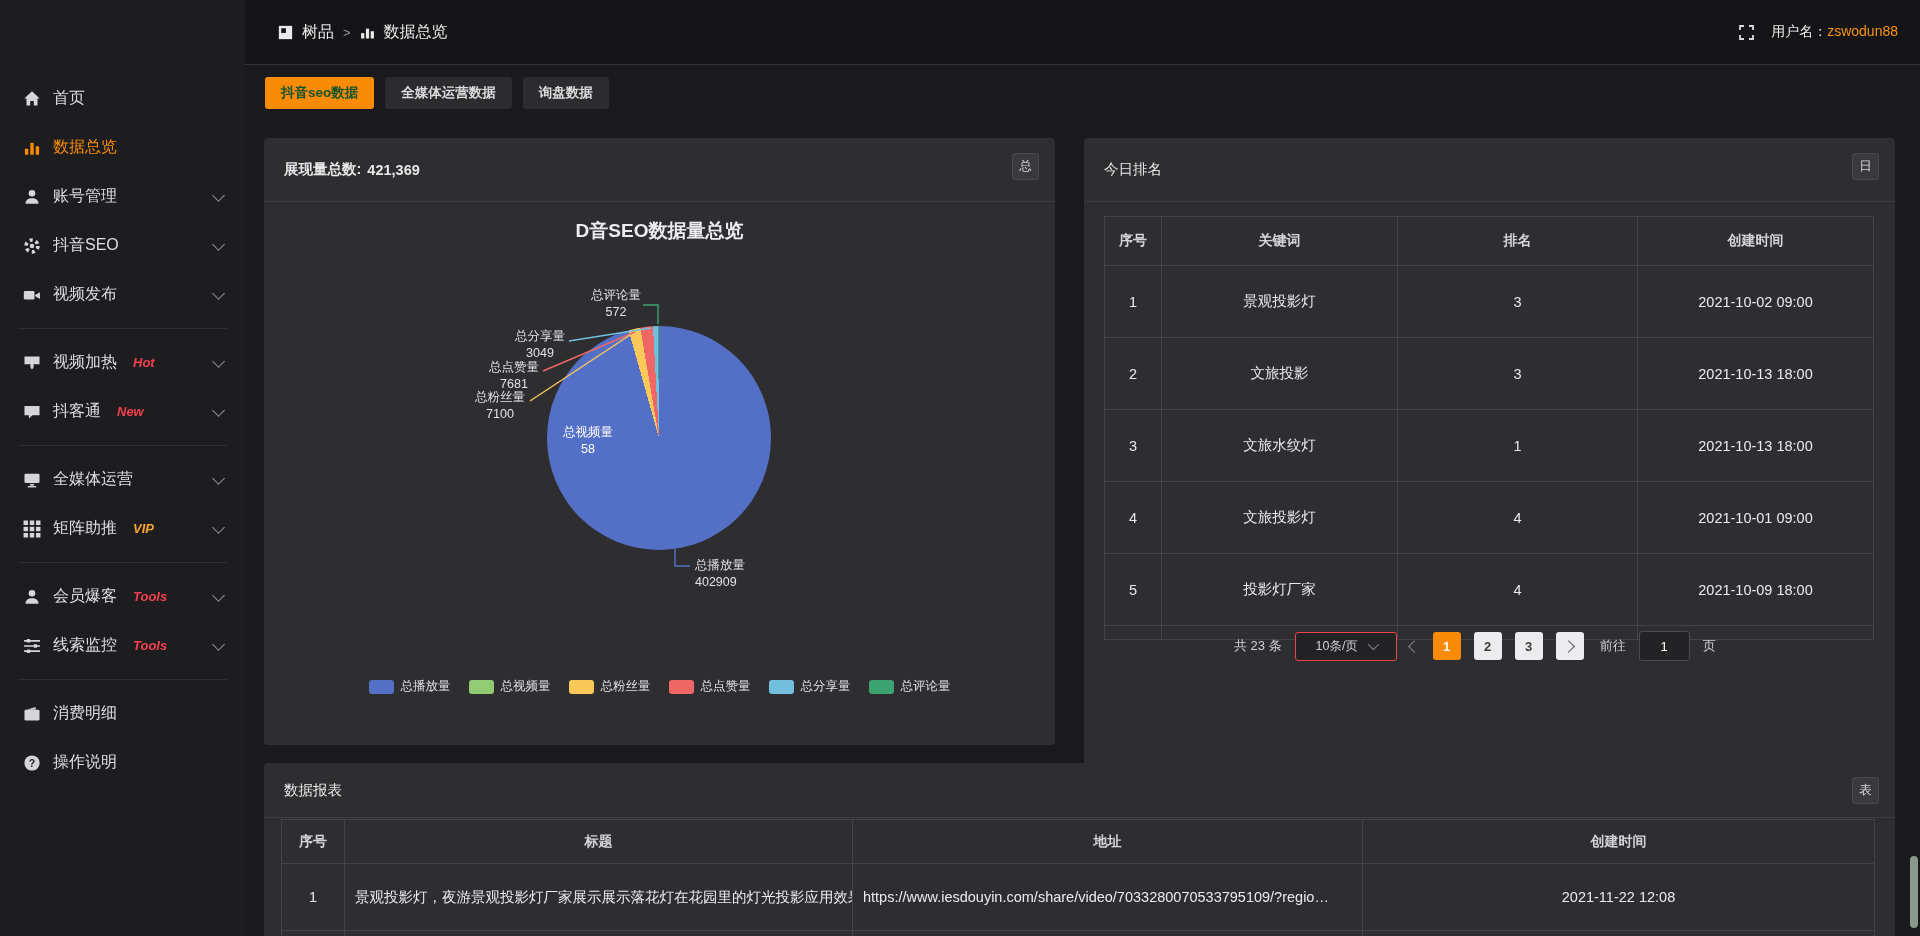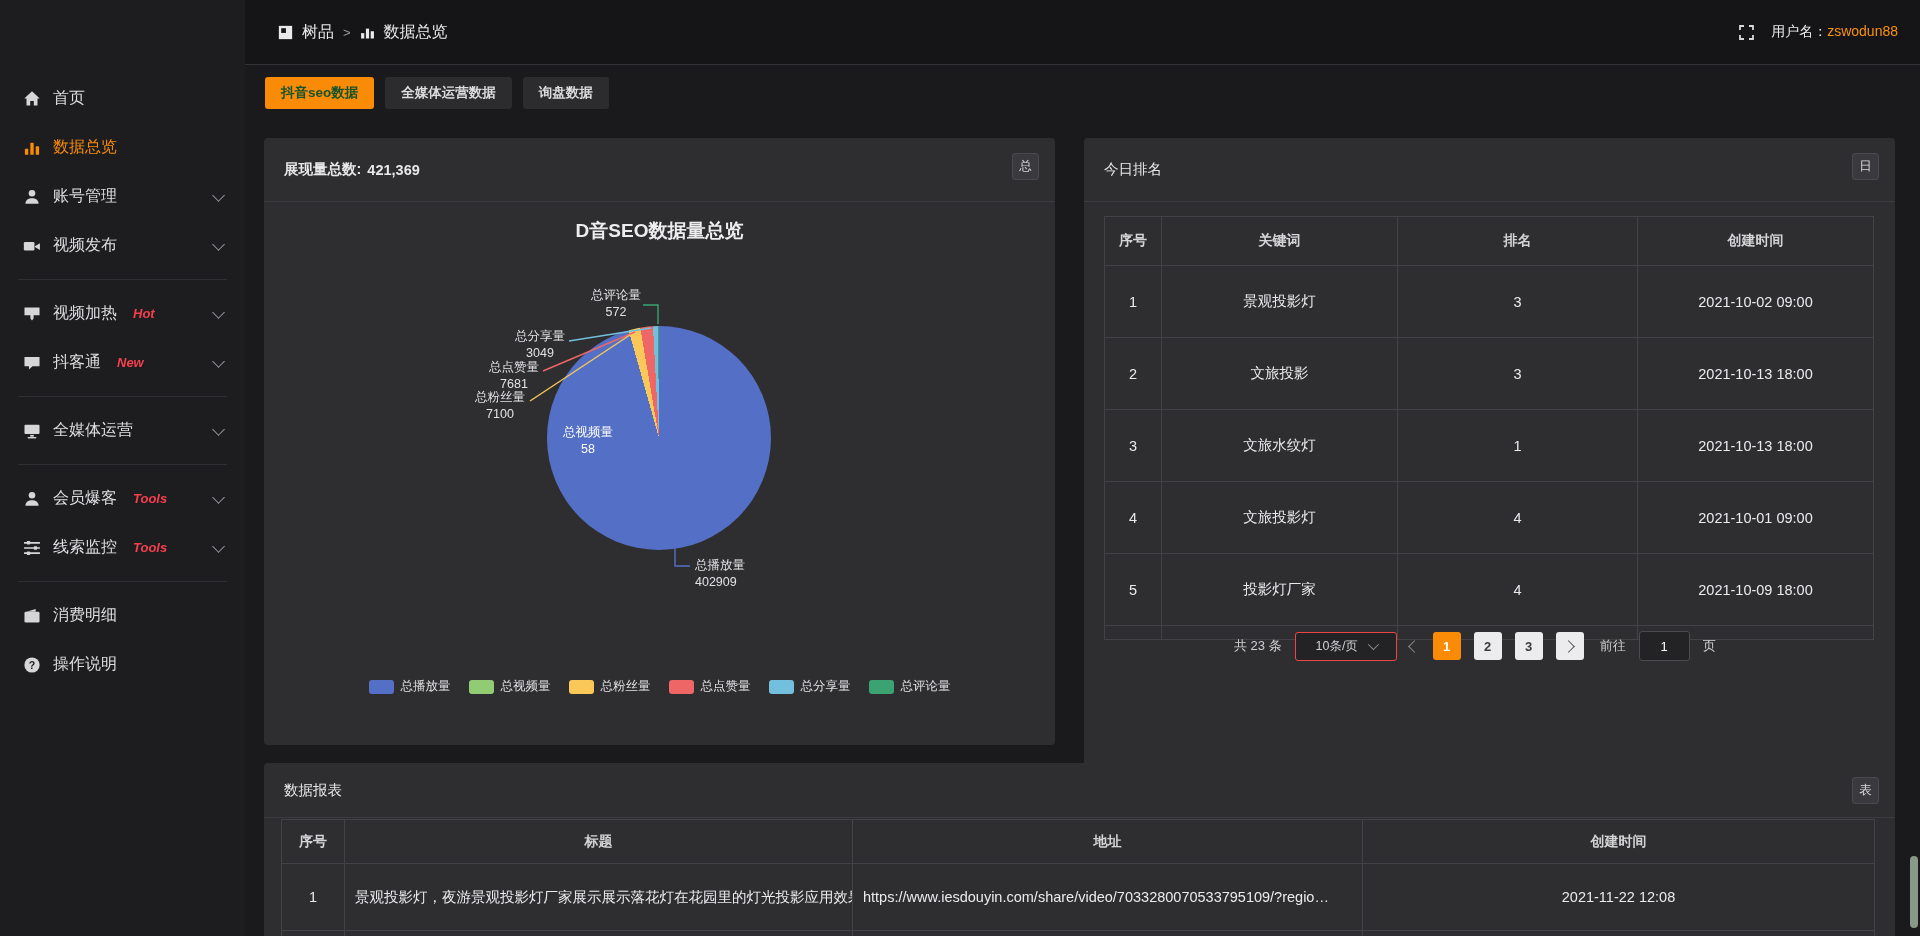--- a/index.html
+++ b/index.html
@@ -129,20 +129,30 @@
             <circle cx="8.5" cy="4.9" r="3.1"></circle>
             <path d="M2.3 14.8c0-3.5 2.8-5.2 6.2-5.2s6.2 1.7 6.2 5.2z"></path>
           </svg>
         </span>
       <span>账号管理</span>
       <span class="chev"></span>
     </div>
     <div class="side-item">
       <span class="sicon">
           <svg width="18" height="18" viewBox="0 0 17 17">
+            <circle cx="8.5" cy="8.5" r="5.6" fill="none" stroke="#d6d6d9" stroke-width="3.4" stroke-dasharray="2.9 2.97"></circle>
+            <circle cx="8.5" cy="8.5" r="2.1"></circle>
+          </svg>
+        </span>
+      <span>抖音SEO</span>
+      <span class="chev"></span>
+    </div>
+    <div class="side-item">
+      <span class="sicon">
+          <svg width="18" height="18" viewBox="0 0 17 17">
             <rect x="0.8" y="4.8" width="10" height="8" rx="1.2"></rect>
             <path d="M11.2 8.8l4.8-2.9v6.4l-4.8-2.9z"></path>
           </svg>
         </span>
       <span>视频发布</span>
       <span class="chev"></span>
     </div>
     <div class="side-divider"></div>
     <div class="side-item">
       <span class="sicon">
@@ -167,20 +177,30 @@
     <div class="side-divider"></div>
     <div class="side-item">
       <span class="sicon">
           <svg width="18" height="18" viewBox="0 0 17 17">
             <rect x="1.4" y="2.6" width="14.2" height="8.8" rx="1"></rect>
             <rect x="6.8" y="12.2" width="3.4" height="1.7"></rect>
             <rect x="4.5" y="14.2" width="8" height="1.3"></rect>
           </svg>
         </span>
       <span>全媒体运营</span>
+      <span class="chev"></span>
+    </div>
+    <div class="side-item">
+      <span class="sicon">
+          <svg width="18" height="18" viewBox="0 0 17 17">
+            <path d="M.5.5h4.2v4.2H.5zM6.4.5h4.2v4.2H6.4zM12.3.5h4.2v4.2h-4.2zM.5 6.4h4.2v4.2H.5zM6.4 6.4h4.2v4.2H6.4zM12.3 6.4h4.2v4.2h-4.2zM.5 12.3h4.2v4.2H.5zM6.4 12.3h4.2v4.2H6.4zM12.3 12.3h4.2v4.2h-4.2z"></path>
+          </svg>
+        </span>
+      <span>矩阵助推</span>
+      <span class="side-badge b-vip">VIP</span>
       <span class="chev"></span>
     </div>
     <div class="side-divider"></div>
     <div class="side-item">
       <span class="sicon">
           <svg width="18" height="18" viewBox="0 0 17 17">
             <circle cx="8.5" cy="4.9" r="3.1"></circle>
             <path d="M2.3 14.8c0-3.5 2.8-5.2 6.2-5.2s6.2 1.7 6.2 5.2z"></path>
           </svg>
         </span>

